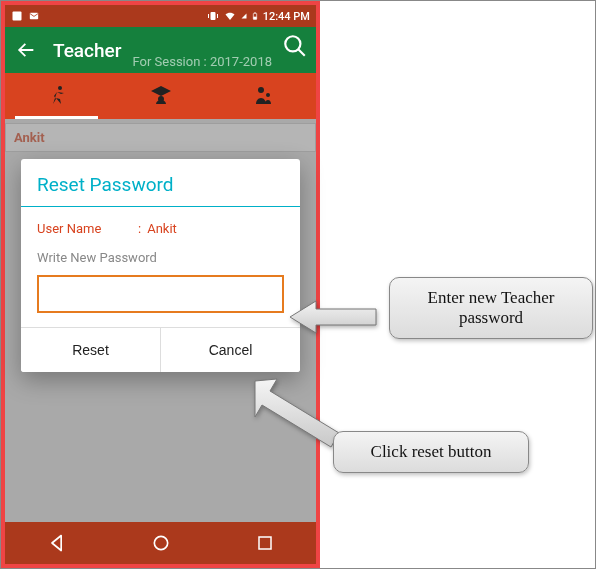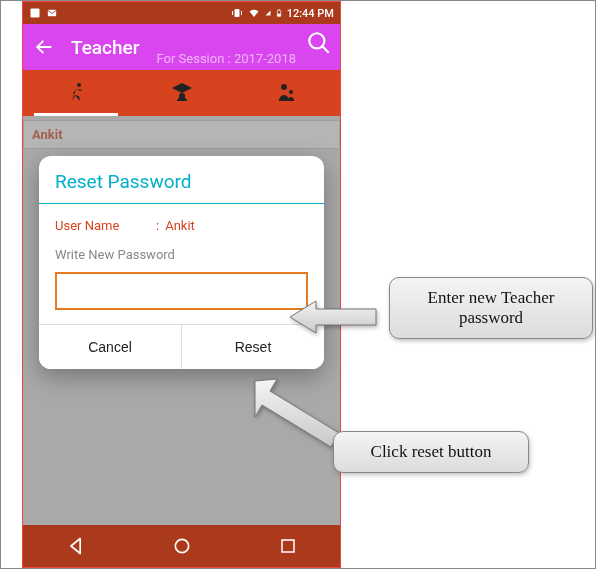--- a/index.html
+++ b/index.html
@@ -11,42 +11,41 @@
     background: #fff;
     border: 1px solid #888;
     overflow: hidden;
   }
   .phone {
     position: absolute;
     left: 0; top: 0;
     width: 319px;
     height: 567px;
     background: #e0e0e0;
-    border: 1px solid #ef4444;
-    margin-left: 21px;
+    border: 4px solid #ef4444;
   }
   
   .status-bar {
     height: 22px;
     background: #ab391c;
     color: #fff;
     display: flex;
     align-items: center;
     justify-content: flex-end;
     padding: 0 6px;
     font-size: 11px;
     gap: 4px;
   }
   .status-bar .left { margin-right: auto; display:flex; gap:4px; align-items:center;}
   .status-bar svg { fill: #fff; }
   .status-time { font-weight: 500; }
   
   .app-bar {
     height: 46px;
-    background: #d946ef;
+    background: #15803d;
     display: flex;
     align-items: center;
     padding: 0 10px;
     gap: 16px;
     position: relative;
   }
   .app-title { color: #fff; font-size: 19px; font-weight: 500; }
   .session-text {
     position: absolute;
     right: 44px;
@@ -97,21 +96,21 @@
     inset:0;
     background: rgba(120,120,120,0.55);
   }
   
   .dialog {
     position:absolute;
     left: 16px;
     right: 16px;
     top: 40px;
     background:#fff;
-    border-radius:12px;
+    border-radius:3px;
     box-shadow:0 8px 24px rgba(0,0,0,0.3);
     overflow:hidden;
   }
   .dialog-title {
     color:#00b0c8;
     font-size:19px;
     padding:14px 16px 10px;
   }
   .dialog hr {
     border:none;
@@ -263,22 +262,22 @@
       <div class="dialog-body">
         <div class="urow">
           <span class="lbl">User Name</span>
           <span>:</span>
           <span>Ankit</span>
         </div>
         <div class="hint">Write New Password</div>
         <input class="pw-input" type="text" autofocus="" value="" style="">
       </div>
       <div class="dialog-actions">
+        <button class="dlg-btn">Reset</button>
         <button class="dlg-btn">Cancel</button>
-        <button class="dlg-btn">Reset</button>
       </div>
     </div>
   </div>
 
   <div class="navbar">
     <svg width="20" height="20" viewBox="0 0 24 24">
         <path d="M17 3L6 12l11 9z" fill="none" stroke="#fff" stroke-width="2" stroke-linejoin="round"></path>
       </svg>
     <svg width="20" height="20" viewBox="0 0 24 24">
         <circle cx="12" cy="12" r="8" class="circ"></circle>

